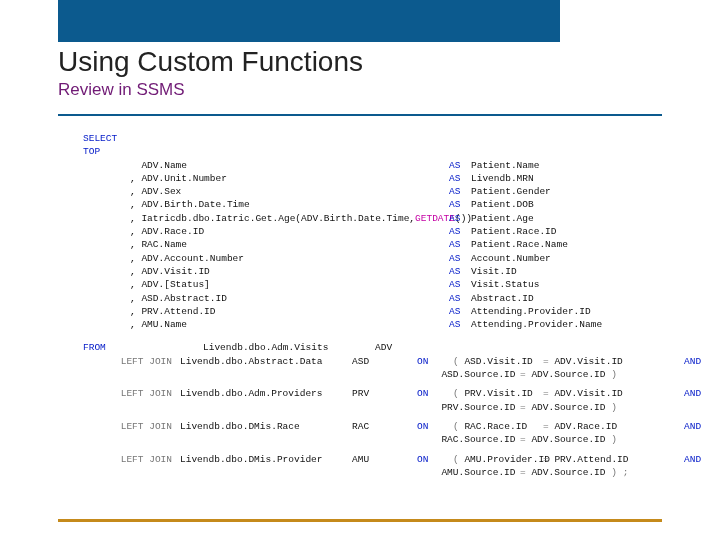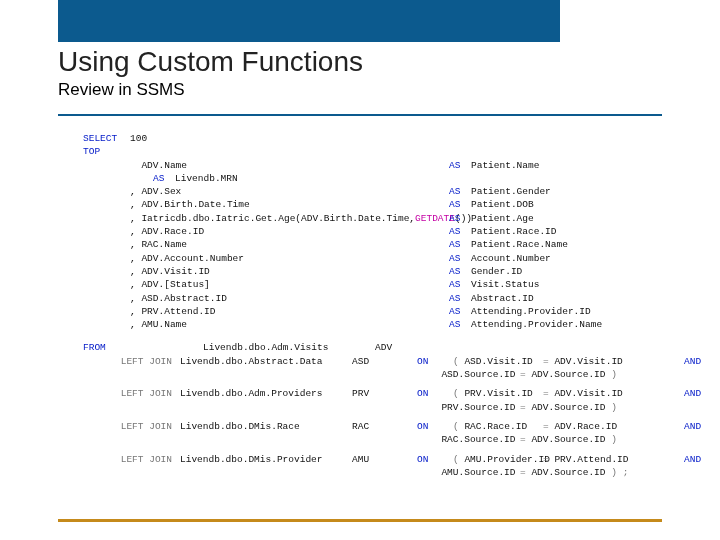--- a/index.html
+++ b/index.html
@@ -32,21 +32,21 @@
     width: 604px;
   }
   .title {
     font-size: 28px;
     color: #222;
     margin: 0 0 2px 0;
     font-weight: 400;
   }
   .subtitle {
     font-size: 17px;
-    color: #000000;
+    color: #701a75;
     margin: 0 0 6px 0;
     font-weight: 400;
   }
   .hr1 {
     position: absolute;
     left: 58px;
     top: 114px;
     width: 604px;
     height: 2px;
     background: #0c5a8e;
@@ -96,32 +96,32 @@
   <div class="title-block">
     <h1 class="title">Using Custom Functions</h1>
     <div class="subtitle">Review in SSMS</div>
   </div>
   <div class="hr1"></div>
 
   <div class="sql-area">
 
     <div class="row">
       <span class="c1"><span class="kw">SELECT</span> <span class="kw">TOP</span></span>
-      <span class="c2">100</span>
     </div>
 
     <div id="cols">
         <div class="row">
           <span class="c1"></span>
           <span class="c2">  ADV.Name</span>
           <span class="c3 kw">AS</span>
           <span class="c4">Patient.Name</span>
         </div>
         <div class="row">
           <span class="c1"></span>
+          <span class="c2">, ADV.Unit.Number</span>
           <span class="c3 kw">AS</span>
           <span class="c4">Livendb.MRN</span>
         </div>
         <div class="row">
           <span class="c1"></span>
           <span class="c2">, ADV.Sex</span>
           <span class="c3 kw">AS</span>
           <span class="c4">Patient.Gender</span>
         </div>
         <div class="row">
@@ -151,21 +151,21 @@
         <div class="row">
           <span class="c1"></span>
           <span class="c2">, ADV.Account.Number</span>
           <span class="c3 kw">AS</span>
           <span class="c4">Account.Number</span>
         </div>
         <div class="row">
           <span class="c1"></span>
           <span class="c2">, ADV.Visit.ID</span>
           <span class="c3 kw">AS</span>
-          <span class="c4">Gender.ID</span>
+          <span class="c4">Visit.ID</span>
         </div>
         <div class="row">
           <span class="c1"></span>
           <span class="c2">, ADV.[Status]</span>
           <span class="c3 kw">AS</span>
           <span class="c4">Visit.Status</span>
         </div>
         <div class="row">
           <span class="c1"></span>
           <span class="c2">, ASD.Abstract.ID</span>

